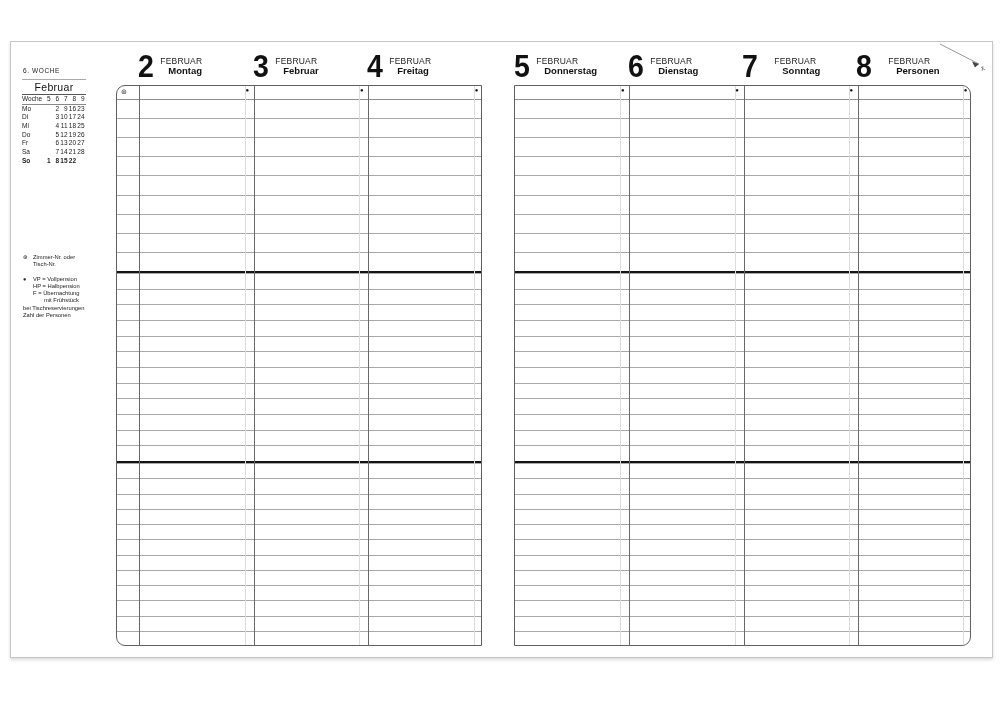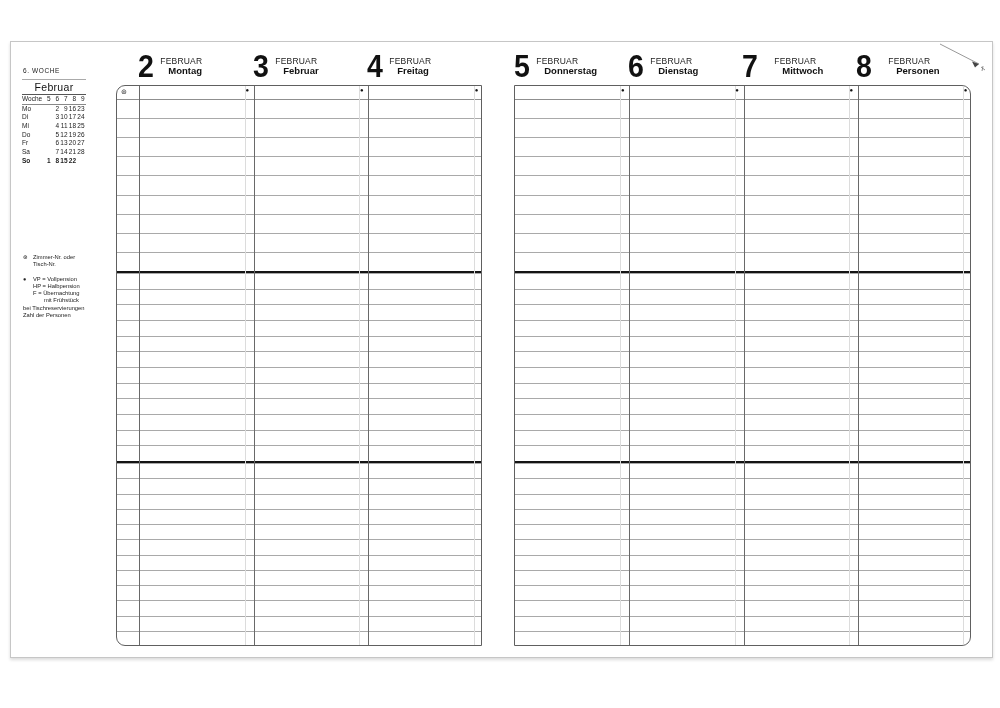--- a/index.html
+++ b/index.html
@@ -200,21 +200,21 @@
     <span class="day-num">6</span>
     <span class="day-sub">
         <span class="day-month">FEBRUAR</span>
         <span class="day-name">Dienstag</span>
       </span>
   </div>
   <div class="day-header" style="left:731px;">
     <span class="day-num">7</span>
     <span class="day-sub" style="margin-left:10px;">
         <span class="day-month">FEBRUAR</span>
-        <span class="day-name">Mittwoch</span>
+        <span class="day-name">Sonntag</span>
       </span>
   </div>
   <div class="day-header" style="left:845px;">
     <span class="day-num">8</span>
     <span class="day-sub" style="margin-left:10px;">
         <span class="day-month">FEBRUAR</span>
         <span class="day-name">Personen</span>
       </span>
   </div>
 

